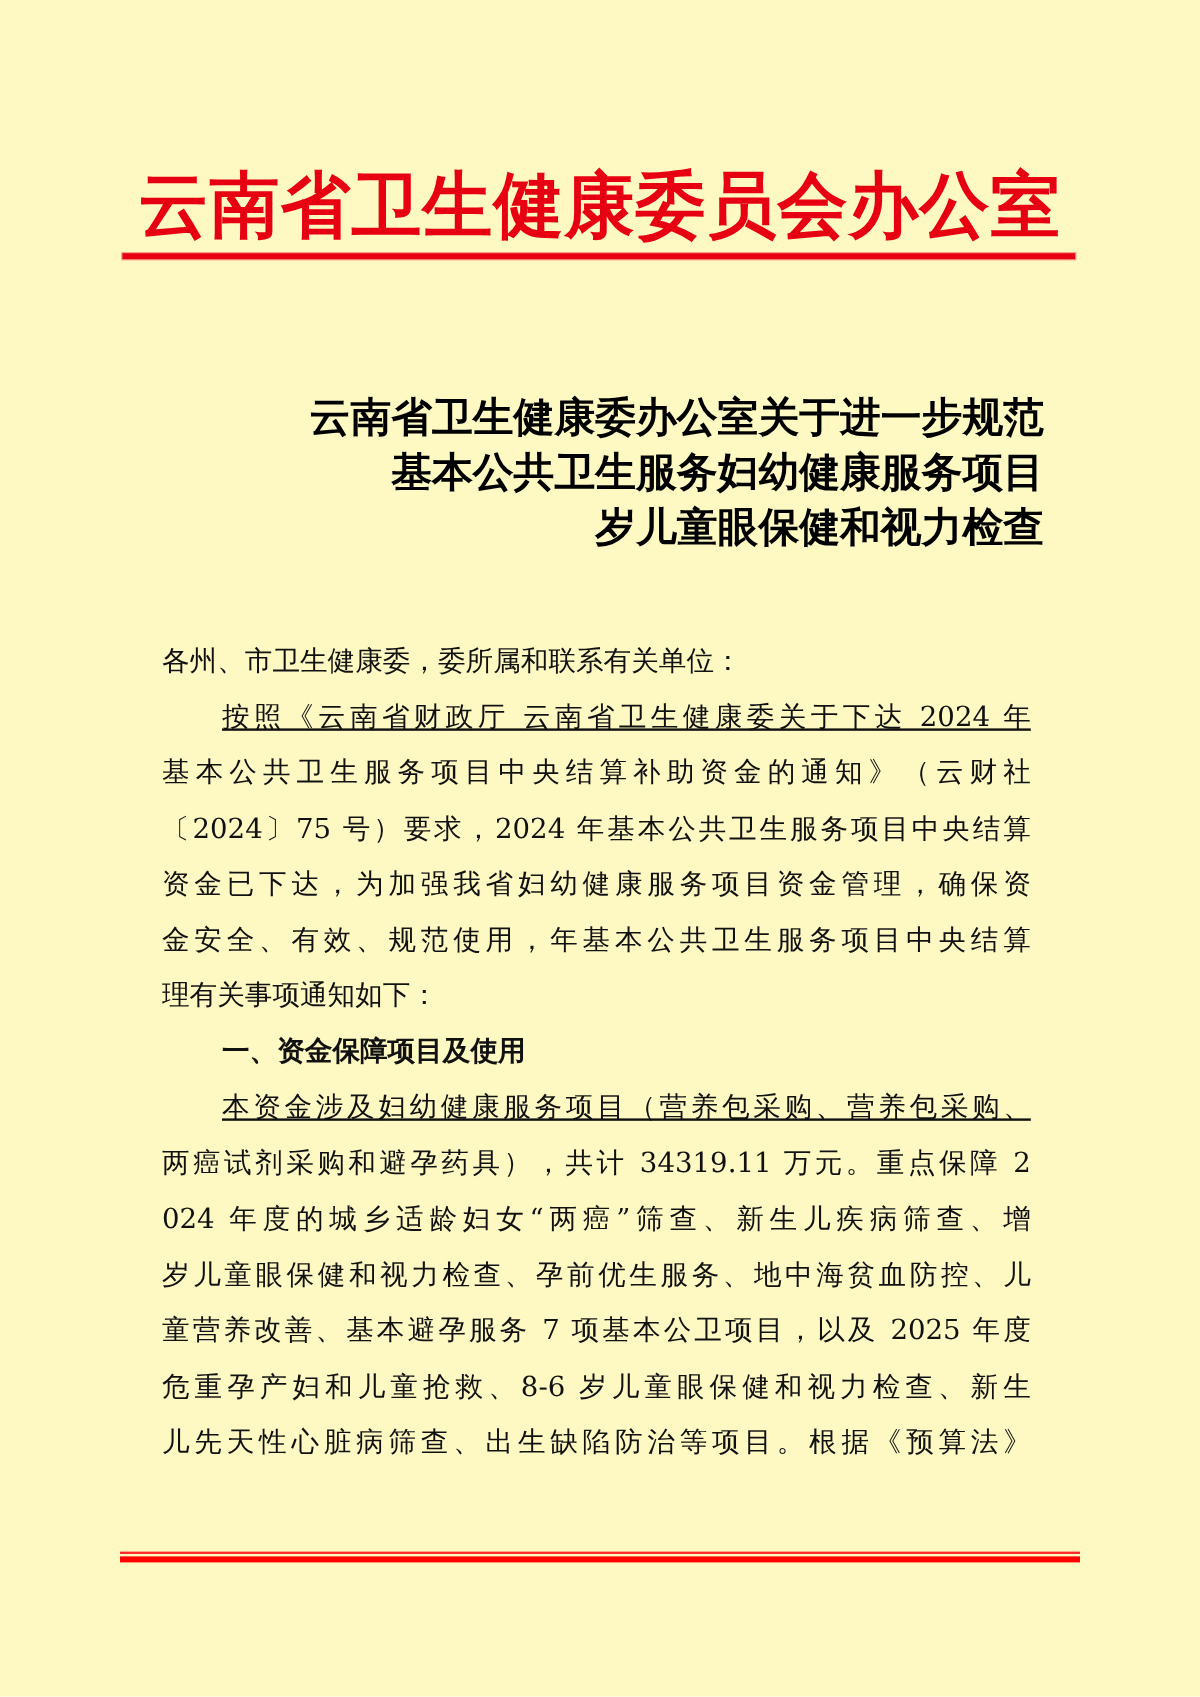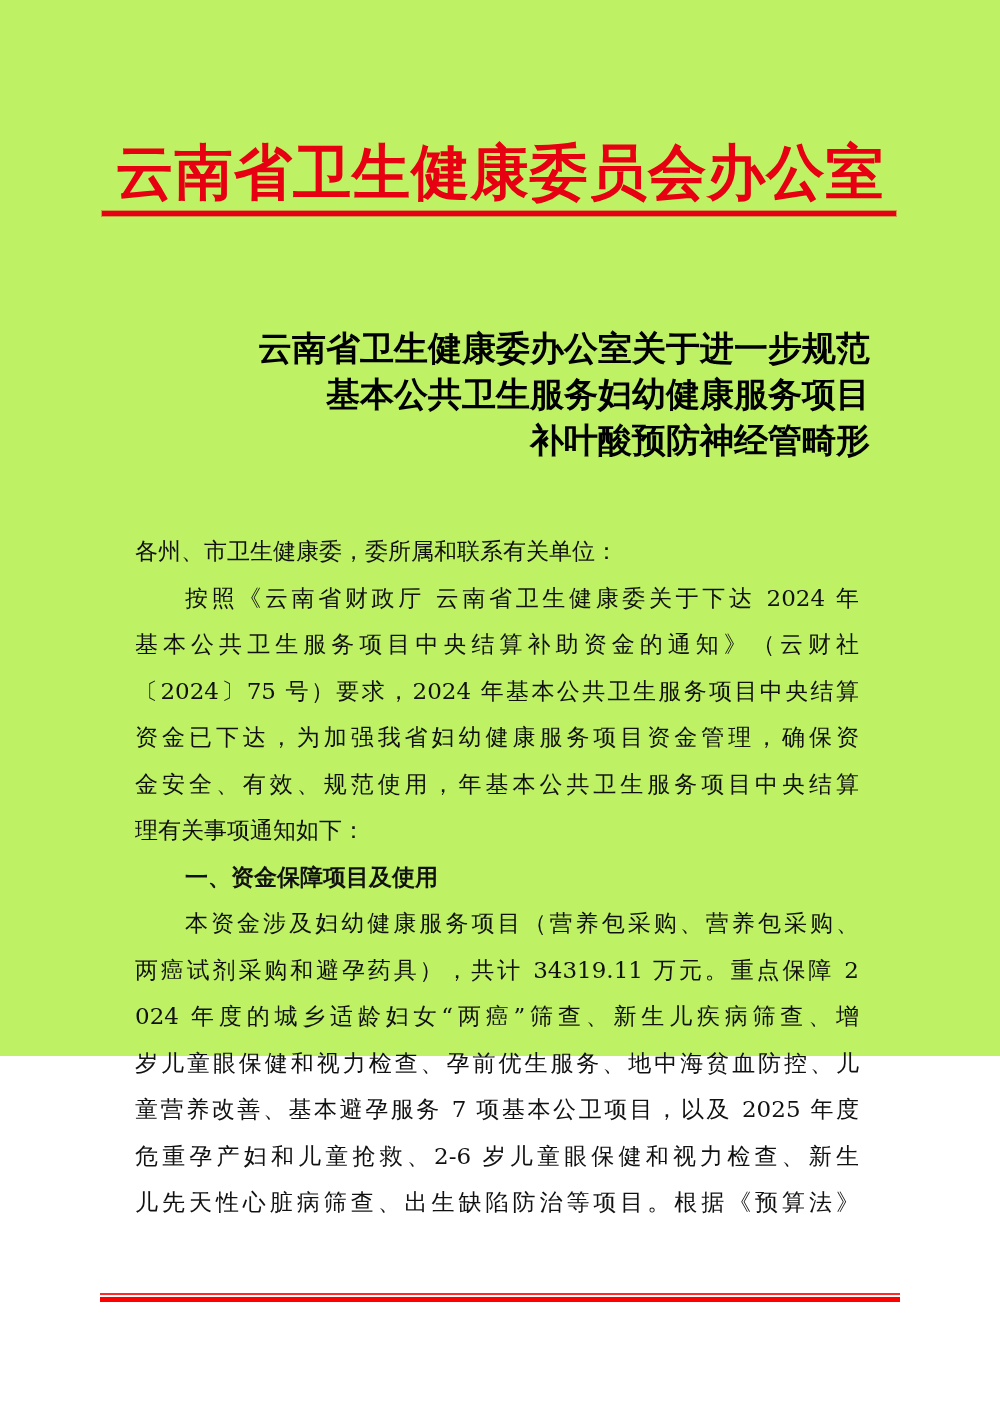--- a/index.html
+++ b/index.html
@@ -1,17 +1,17 @@
 <!DOCTYPE html>
 <html><head>
 <meta charset="utf-8">
 <style>
   html, body { margin: 0; padding: 0; background: #ffffff; }
   body { width: 1000px; height: 1414px; position: relative; overflow: hidden; }
-  .page { position: absolute; left: 0; top: 0; width: 1000px; height: 1056px; background: #bef264; }
+  .page { position: absolute; left: 0; top: 0; width: 1000px; height: 1414px; background: #fef9c3; }
 
   .masthead {
     position: absolute; left: 100px; top: 132px; width: 800px;
     text-align: center;
     font-family: "DejaVu Serif", "Liberation Serif", serif;
     font-weight: bold;
     font-size: 60px; letter-spacing: 1px;
     color: #e60012;
     line-height: 80px;
     transform: scaleX(0.97);
@@ -40,39 +40,39 @@
   .title div { white-space: nowrap; }
 
   .body {
     position: absolute; left: 135px; top: 528px; width: 724px;
     font-family: "DejaVu Serif", "Liberation Serif", serif;
     font-size: 23px; color: #111;
     line-height: 46.5px;
   }
   .line { white-space: nowrap; text-align: justify; text-align-last: justify; height: 46.5px; }
   .line.last { text-align-last: left; }
-  .indent { padding-left: 50px; }
+  .indent { padding-left: 50px; text-decoration: underline; }
   .heading {
-    font-family: Liberation Sans, sans-serif;
+    font-family: Liberation Mono, monospace;
     font-weight: bold; font-size: 23px; padding-left: 50px;
     text-align-last: left;
   }
 </style>
 </head>
 <body>
 
 <div class="page">
 
   <div class="masthead">云南省卫生健康委员会办公室</div>
   <div class="rule-top"></div>
 
   <div class="title">
     <div>云南省卫生健康委办公室关于进一步规范</div>
     <div>基本公共卫生服务妇幼健康服务项目</div>
-    <div>补叶酸预防神经管畸形</div>
+    <div>岁儿童眼保健和视力检查</div>
   </div>
 
   <div class="body">
     <div class="line last">各州、市卫生健康委，委所属和联系有关单位：</div>
 
     <div>
       <div class="line indent">按照《云南省财政厅 云南省卫生健康委关于下达 2024 年</div>
       <div class="line">基本公共卫生服务项目中央结算补助资金的通知》（云财社</div>
       <div class="line">〔2024〕75 号）要求，2024 年基本公共卫生服务项目中央结算</div>
       <div class="line">资金已下达，为加强我省妇幼健康服务项目资金管理，确保资</div>
@@ -81,20 +81,20 @@
     </div>
 
     <div class="line heading">一、资金保障项目及使用</div>
 
     <div>
       <div class="line indent">本资金涉及妇幼健康服务项目（营养包采购、营养包采购、</div>
       <div class="line">两癌试剂采购和避孕药具），共计 34319.11 万元。重点保障 2</div>
       <div class="line">024 年度的城乡适龄妇女“两癌”筛查、新生儿疾病筛查、增</div>
       <div class="line">岁儿童眼保健和视力检查、孕前优生服务、地中海贫血防控、儿</div>
       <div class="line">童营养改善、基本避孕服务 7 项基本公卫项目，以及 2025 年度</div>
-      <div class="line">危重孕产妇和儿童抢救、2-6 岁儿童眼保健和视力检查、新生</div>
+      <div class="line">危重孕产妇和儿童抢救、8-6 岁儿童眼保健和视力检查、新生</div>
       <div class="line">儿先天性心脏病筛查、出生缺陷防治等项目。根据《预算法》</div>
     </div>
   </div>
 
   <div class="rule-bottom-thin"></div>
   <div class="rule-bottom-thick"></div>
 </div>
 
 </body></html>

